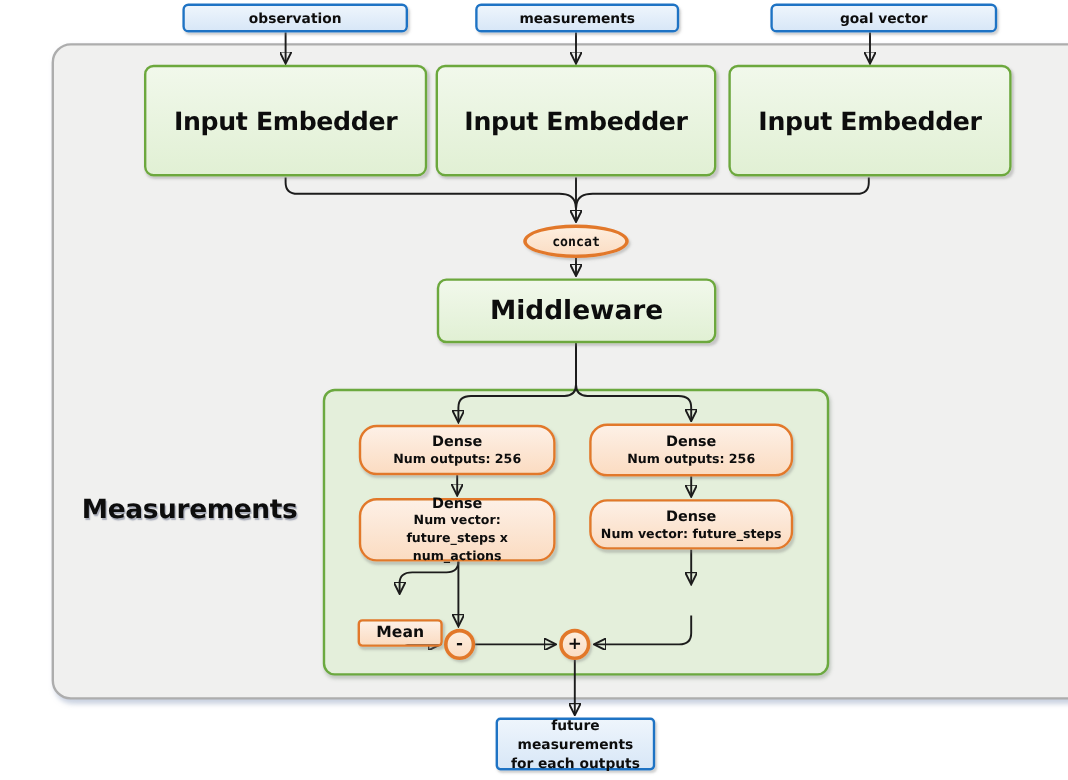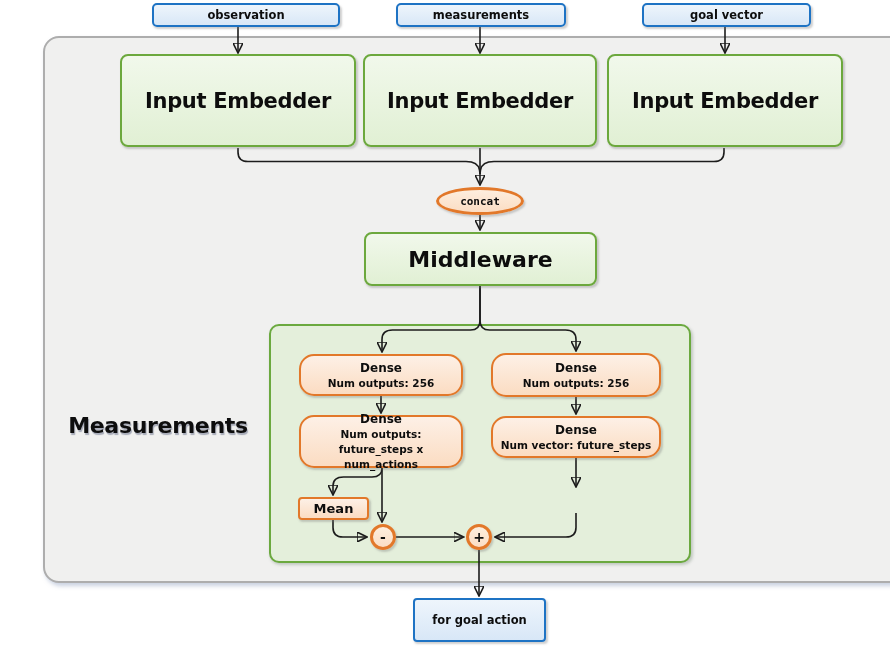--- a/index.html
+++ b/index.html
@@ -20,21 +20,21 @@
   .node{position:absolute;z-index:5;display:flex;flex-direction:column;align-items:center;justify-content:center;
         text-align:center;box-sizing:border-box;box-shadow:1.5px 2px 2px rgba(120,120,120,.35);}
   .blue{background:linear-gradient(180deg,#eef5fc 0%,#d8e7f7 100%);border:2.5px solid #1e73c4;border-radius:5px;}
   .green{background:linear-gradient(180deg,#f1f8eb 0%,#e1f0d4 100%);border:2.5px solid #6ca83d;border-radius:8px;}
   .orange{background:linear-gradient(180deg,#fdf0e6 0%,#fbdcc2 100%);border:2.5px solid #e2782a;border-radius:6px;}
 
   
   .inlabel{height:24px;font-size:11.5px;font-weight:bold;}
   .in1{left:116px;top:3px;width:188px;}
   .in2{left:360px;top:3px;width:170px;}
-  .in3{left:606px;top:3px;width:169px;}
+  .in3{left:606px;top:3px;width:189px;}
 
   
   .embed{top:54px;height:93px;font-size:21px;font-weight:bold;letter-spacing:-0.3px;}
   .e1{left:84px;width:236px;} .e2{left:327px;width:234px;} .e3{left:571px;width:236px;}
 
   
   .concat{left:400px;top:187px;width:88px;height:28px;border:3px solid #e2782a;border-radius:50%;
           background:linear-gradient(180deg,#fdeede,#fbddc4);font-family:"DejaVu Sans Mono","Liberation Mono",monospace;
           font-size:11px;font-weight:bold;}
 
@@ -42,21 +42,21 @@
 
   
   .dense{padding:2px 0;border-radius:15px;}
   .dt{font-size:12px;font-weight:bold;line-height:16px;}
   .ds{font-size:10.5px;line-height:15px;font-weight:bold;}
   .dl1{left:263px;top:354px;width:164px;height:42px;}
   .dr1{left:455px;top:353px;width:170px;height:44px;}
   .dl2{left:263px;top:415px;width:164px;height:53px;}
   .dr2{left:455px;top:416px;width:170px;height:42px;}
 
-  .mean{left:262px;top:497px;width:71px;height:23px;font-size:13px;font-weight:bold;border-radius:4px;}
+  .mean{left:262px;top:516px;width:71px;height:23px;font-size:13px;font-weight:bold;border-radius:4px;}
   .rvec{left:479px;top:490px;width:122px;height:23px;font-size:12px;font-weight:bold;border-radius:4px;}
 
   .op{width:26px;height:26px;border-radius:50%;border:3px solid #e2782a;font-size:14px;font-weight:bold;line-height:20px;
       background:linear-gradient(180deg,#fdeede,#fbddc4);}
   .minus{left:334px;top:524px;} .plus{left:430px;top:524px;}
 
   
   .outbox{left:377px;top:598px;width:133px;height:44px;font-size:11.5px;font-weight:bold;line-height:16px;border-radius:4px;}
 
   
@@ -143,36 +143,37 @@
   <div class="node orange dense dl1">
     <div class="dt">Dense</div>
     <div class="ds">Num outputs: 256</div>
   </div>
   <div class="node orange dense dr1">
     <div class="dt">Dense</div>
     <div class="ds">Num outputs: 256</div>
   </div>
   <div class="node orange dense dl2">
     <div class="dt">Dense</div>
-    <div class="ds">Num outputs:</div>
+    <div class="ds">Num vector:</div>
     <div class="ds">future_steps x num_actions</div>
   </div>
   <div class="node orange dense dr2">
     <div class="dt">Dense</div>
     <div class="ds">Num vector: future_steps</div>
   </div>
 
   <div class="node orange mean">
     <span>Mean</span>
   </div>
 
   <div class="node op minus">
     <span>-</span>
   </div>
   <div class="node op plus">
     <span>+</span>
   </div>
 
   <div class="node blue outbox">
-    <span>for goal action</span>
+    <span>future measurements</span>
+    <span>for each outputs</span>
   </div>
 
 </div>
 
 </body></html>

